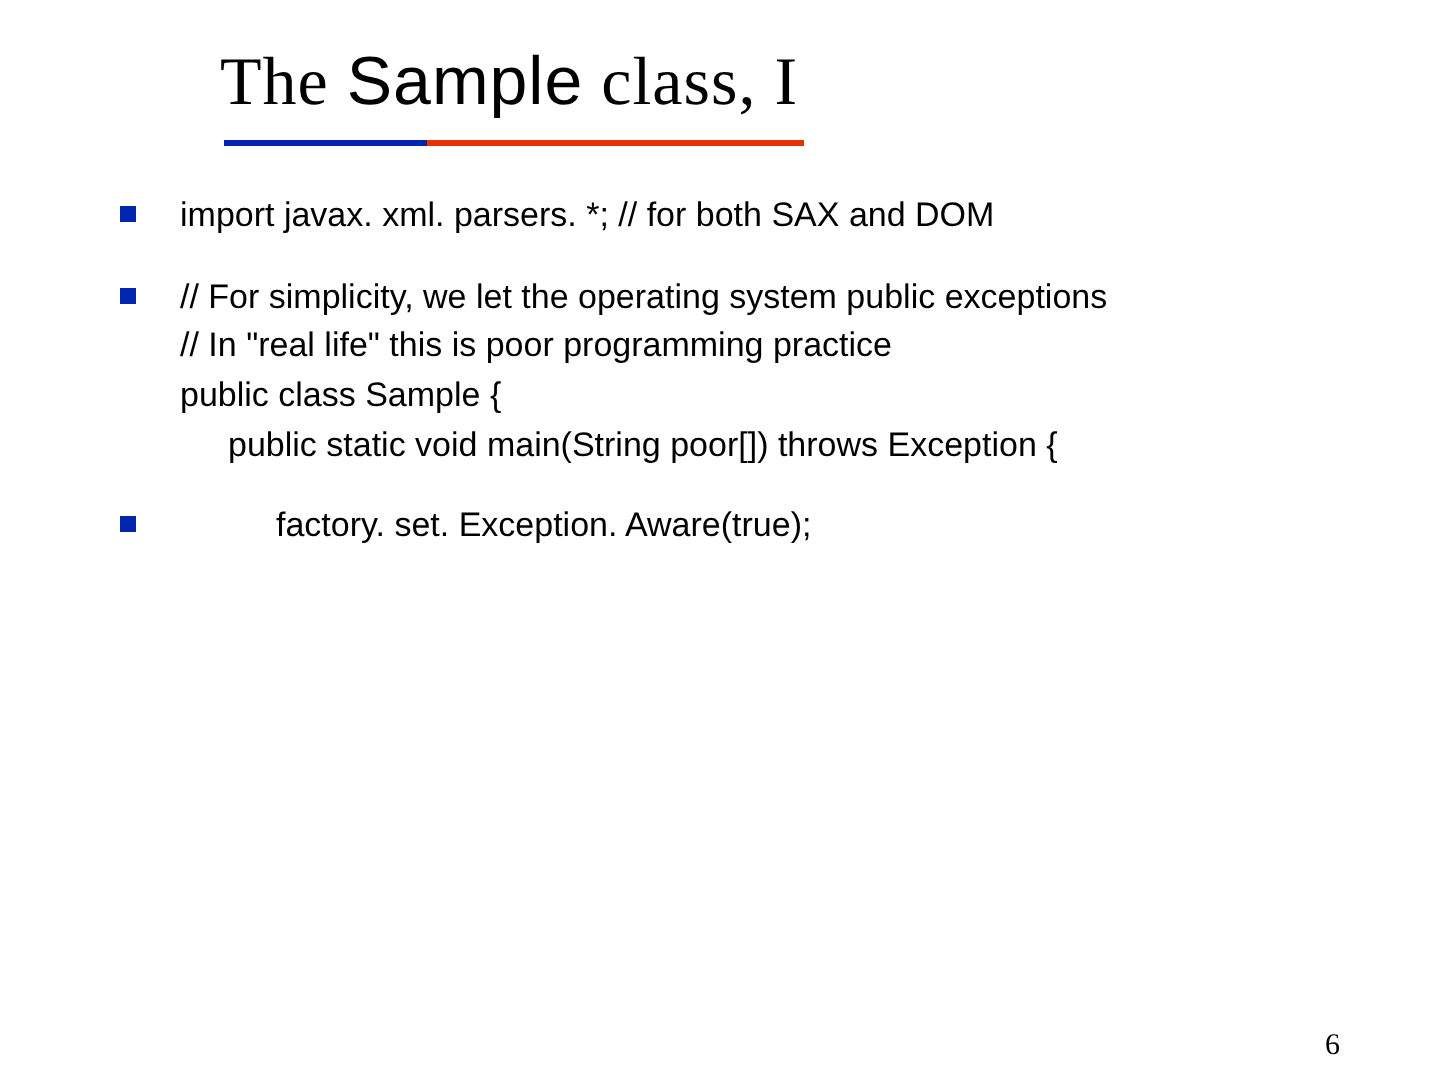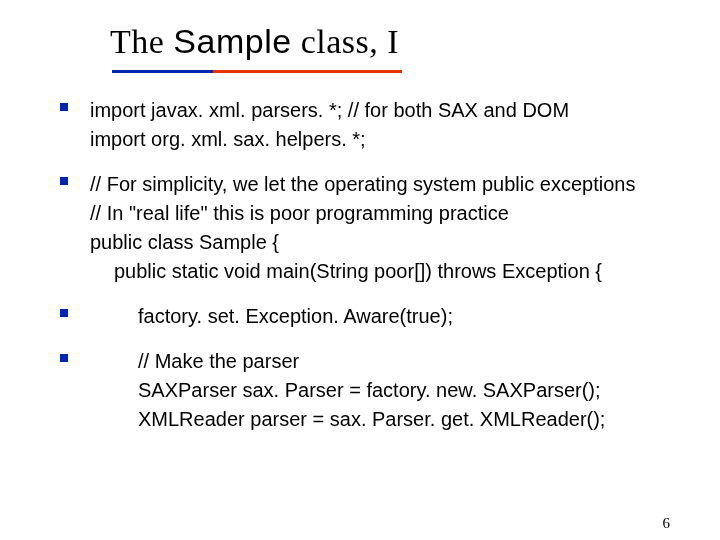--- a/index.html
+++ b/index.html
@@ -1,20 +1,20 @@
 <!DOCTYPE html>
 <html><head>
 <meta charset="utf-8">
 <style>
   html,body{margin:0;padding:0;width:720px;height:540px;background:#fff;font-family:Verdana,Geneva,sans-serif;color:#000;overflow:hidden}
   .slide{position:relative;width:680px;height:540px;box-sizing:border-box}
   .title{position:absolute;left:110px;top:22px;font-size:34px;font-family:"Times New Roman",serif;letter-spacing:.5px}
   .title .word2{font-family:Verdana,Geneva,sans-serif;font-size:34px}
   .title-underline{position:absolute;left:112px;top:70px;width:290px;height:3px;background:linear-gradient(to right,#0026b0 0%,#0026b0 35%,#e63200 35%,#e63200 100%)}
-  .body{position:absolute;left:60px;top:96px;right:30px;font-size:20px;line-height:1.45}
+  .body{position:absolute;left:60px;top:96px;right:30px;font-size:17px;line-height:1.45}
   .block{position:relative;margin-bottom:16px}
   .bullet{position:absolute;left:0;top:7px;width:8px;height:8px;background:#0026b0}
   .lines{margin-left:30px}
   .line{white-space:pre}
   .ind1{padding-left:24px}
   .ind2{padding-left:48px}
   .pagenum{position:absolute;right:10px;bottom:8px;font-size:15px;font-family:"Times New Roman",serif}
 </style>
 </head>
 <body>
@@ -23,21 +23,20 @@
   <div class="title">
     <span>The </span><span class="word2">Sample</span><span> class, I</span>
   </div>
   <div class="title-underline"></div>
 
   <div class="body" id="body">
       <div class="block">
         <div class="bullet"></div>
         <div class="lines">
           <div class="line ">import javax. xml. parsers. *; // for both SAX and DOM</div>
-          <div class="line ">import org. xml. sax. helpers. *;</div>
         </div>
       </div>
       <div class="block">
         <div class="bullet"></div>
         <div class="lines">
           <div class="line ">// For simplicity, we let the operating system public exceptions</div>
           <div class="line ">// In "real life" this is poor programming practice</div>
           <div class="line ">public class Sample {</div>
           <div class="line ind1">public static void main(String poor[]) throws Exception {</div>
         </div>
@@ -46,24 +45,16 @@
         <div class="bullet"></div>
         <div class="lines">
         </div>
       </div>
       <div class="block">
         <div class="bullet"></div>
         <div class="lines">
           <div class="line ind2">factory. set. Exception. Aware(true);</div>
         </div>
       </div>
-      <div class="block">
-        <div class="bullet"></div>
-        <div class="lines">
-          <div class="line ind2">// Make the parser</div>
-          <div class="line ind2">SAXParser sax. Parser = factory. new. SAXParser();</div>
-          <div class="line ind2">XMLReader parser = sax. Parser. get. XMLReader();</div>
-        </div>
-      </div>
     </div>
 
   <div class="pagenum">6</div>
 </div>
 
 </body></html>

